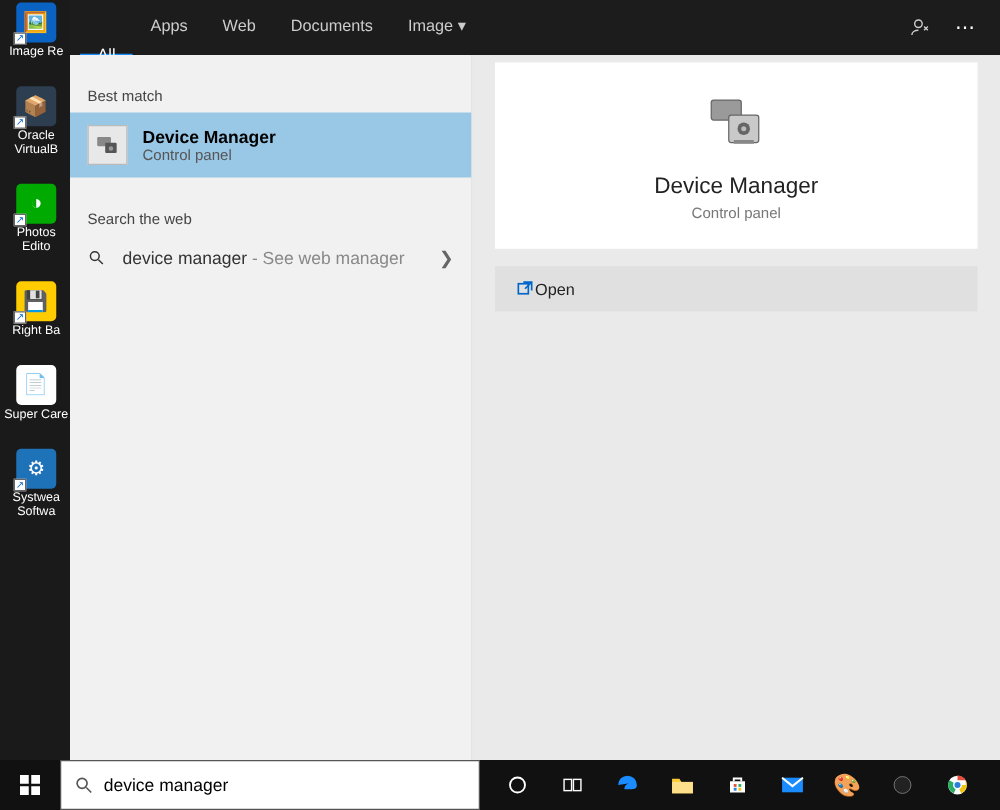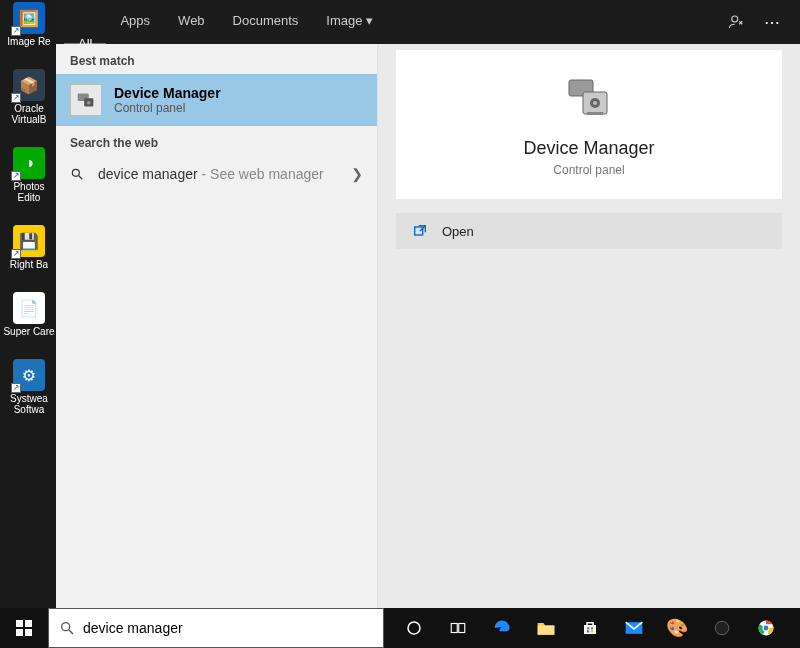--- a/index.html
+++ b/index.html
@@ -64,21 +64,21 @@
   .tabs-right { display:flex; align-items:center; gap:18px; padding-right:20px; color:#ccc; }
   .tabs-right .ticon { cursor:pointer; }
 
   .panes { flex:1; display:flex; background:#f1f1f1; }
   .left-pane {
     width: 322px; min-width:322px;
     background:#f1f1f1;
     display:flex; flex-direction:column;
     border-right:1px solid #e0e0e0;
   }
-  .section-header { font-size:12px; color:#444; padding:10px 14px 6px;font-weight:bold; }
+  .section-header { font-size:12px; color:#444; padding:26px 14px 6px; }
   .best-match {
     display:flex; align-items:center; gap:12px;
     padding:10px 14px;
     background:#99c7e6;
     cursor:pointer;
   }
   .bm-icon {
     width:32px; height:32px; background:#e8e8e8; border:1px solid #bbb;
     display:flex; align-items:center; justify-content:center;
   }
@@ -111,21 +111,21 @@
     margin-bottom:14px;
     display:flex; align-items:center; justify-content:center;
   }
   .detail-title { font-size:18px; font-weight:400; color:#222; margin-bottom:4px; }
   .detail-sub { font-size:12px; color:#777; }
 
   .action-row {
     margin-top:14px;
     background:#e0e0e0;
     padding:10px 16px;
-    display:flex; align-items:center; gap:14px;
+    display:flex; align-items:center; 
     cursor:pointer;
     font-size:13px; color:#222;
   }
 
   
   .taskbar {
     position:absolute; left:0; right:0; bottom:0; height:40px;
     background:#111; display:flex; align-items:stretch;
   }
   .start-btn {

